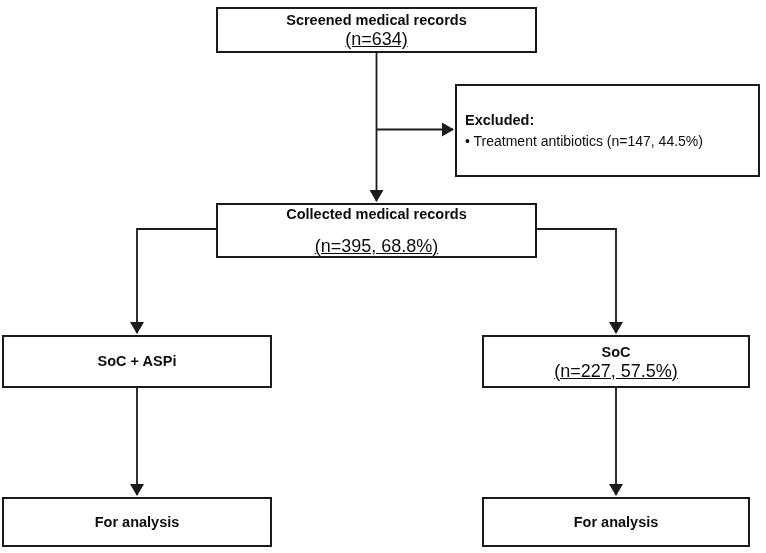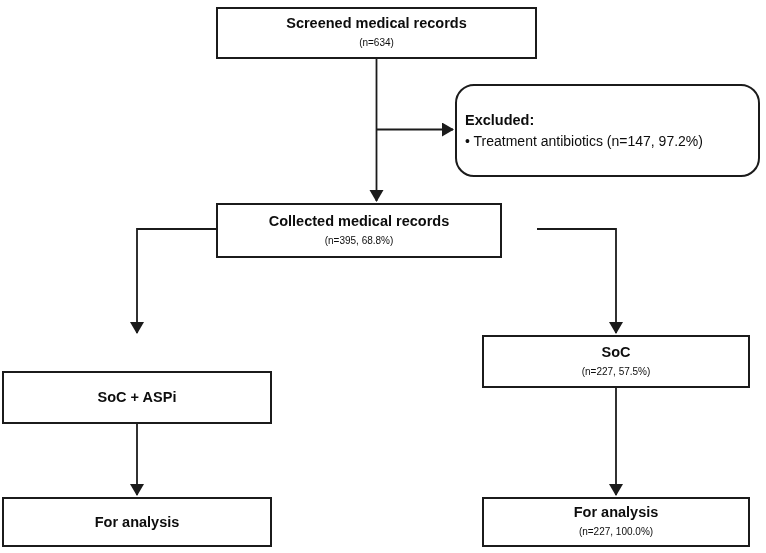--- a/index.html
+++ b/index.html
@@ -29,30 +29,31 @@
     text-align: center;
   }
   .box-title {
     font-weight: 700;
     font-size: 14.5px;
     line-height: 19px;
     white-space: nowrap;
   }
   .box-sub {
     font-weight: 400;
-    font-size: 10px;
+    font-size: 18px;
     line-height: 19px;
     white-space: nowrap;
+    text-decoration: underline;
   }
   
-  .box-screened      { left: 216px; top: 7px;   width: 321px; height: 52px; }
+  .box-screened      { left: 216px; top: 7px;   width: 321px; height: 46px; }
   .box-excluded      { left: 455px; top: 84px;  width: 305px; height: 93px;
-                       align-items: flex-start; text-align: right; padding: 4px 8px; border-radius: 19px; }
-  .box-collected     { left: 216px; top: 203px; width: 286px; height: 55px; }
-  .box-soc-aspi      { left: 2px;   top: 335px; width: 270px; height: 53px; margin-top: 36px; }
+                       align-items: flex-start; text-align: right; padding: 4px 8px; }
+  .box-collected     { left: 216px; top: 203px; width: 321px; height: 55px; justify-content: space-between; }
+  .box-soc-aspi      { left: 2px;   top: 335px; width: 270px; height: 53px; }
   .box-soc           { left: 482px; top: 335px; width: 268px; height: 53px; }
   .box-analysis-left { left: 2px;   top: 497px; width: 270px; height: 50px; }
   .box-analysis-right{ left: 482px; top: 497px; width: 268px; height: 50px; }
 
   .excluded-title { font-weight: 700; font-size: 14.5px; line-height: 21px; }
   .excluded-item  { font-weight: 400; font-size: 14px;   line-height: 21px; white-space: nowrap; }
 </style>
 </head>
 <body>
 
@@ -74,21 +75,21 @@
     </g>
   </svg>
 
   <div class="box box-screened">
     <div class="box-title">Screened medical records</div>
     <div class="box-sub">(n=634)</div>
   </div>
 
   <div class="box box-excluded">
     <div class="excluded-title">Excluded:</div>
-    <div class="excluded-item">• Treatment antibiotics (n=147, 97.2%)</div>
+    <div class="excluded-item">• Treatment antibiotics (n=147, 44.5%)</div>
   </div>
 
   <div class="box box-collected">
     <div class="box-title">Collected medical records</div>
     <div class="box-sub">(n=395, 68.8%)</div>
   </div>
 
   <div class="box box-soc-aspi">
     <div class="box-title">SoC + ASPi</div>
   </div>
@@ -97,16 +98,15 @@
     <div class="box-title">SoC</div>
     <div class="box-sub">(n=227, 57.5%)</div>
   </div>
 
   <div class="box box-analysis-left">
     <div class="box-title">For analysis</div>
   </div>
 
   <div class="box box-analysis-right">
     <div class="box-title">For analysis</div>
-    <div class="box-sub">(n=227, 100.0%)</div>
   </div>
 
 </div>
 
 </body></html>

